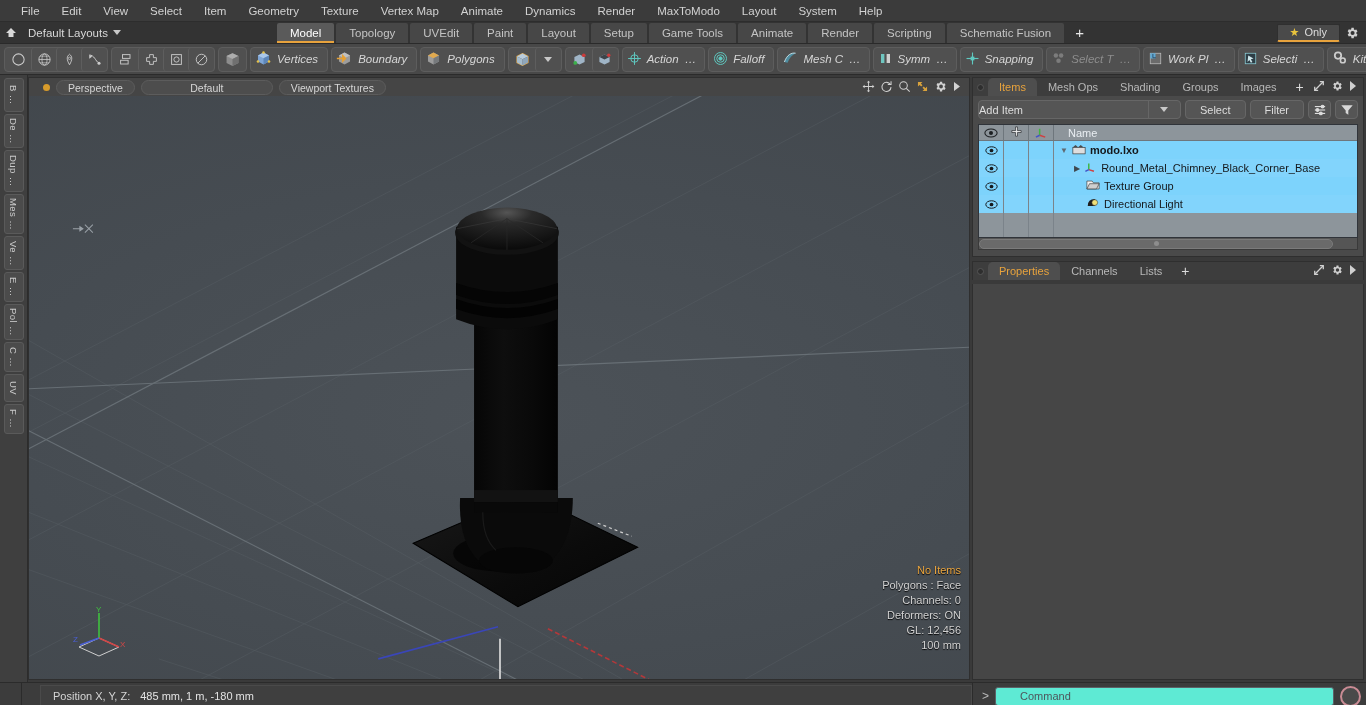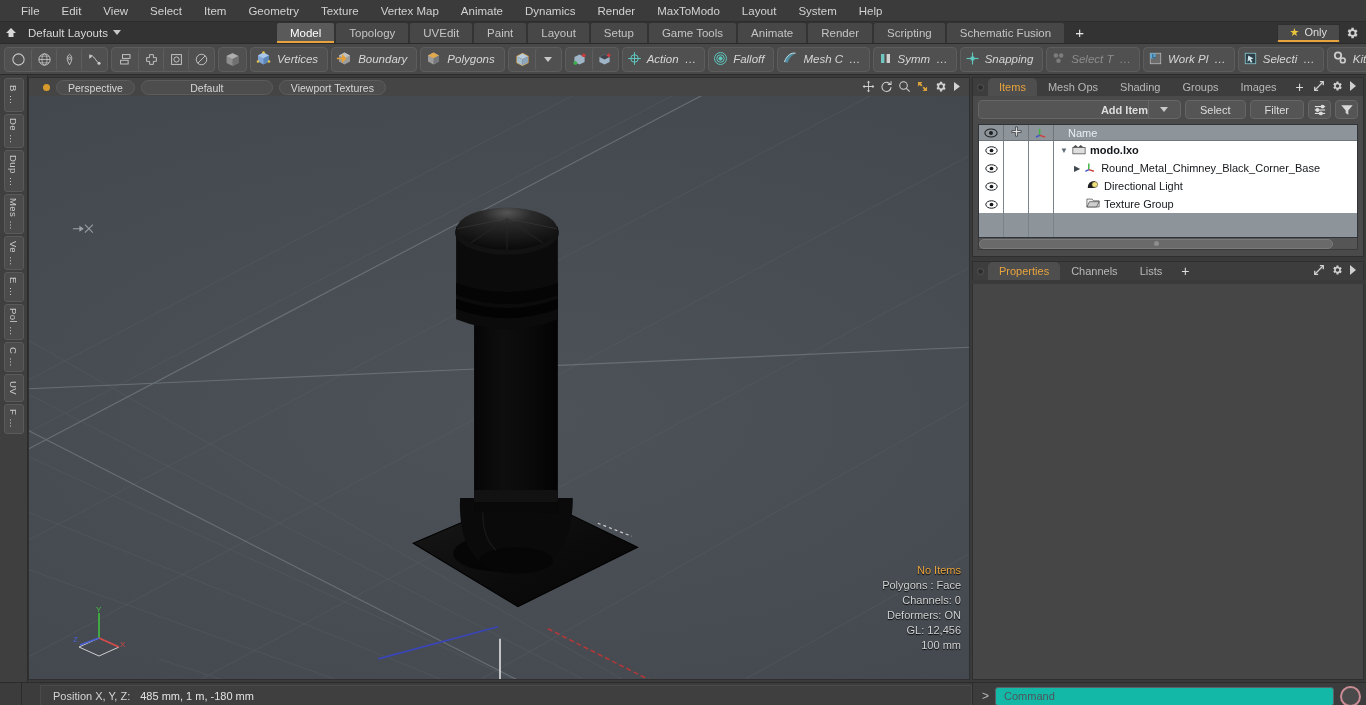--- a/index.html
+++ b/index.html
@@ -77,29 +77,29 @@
   .phdot{ width:7px;height:7px;border-radius:50%;background:#2e2e2e;border:1px solid #555; margin-right:4px;}
   .ptab{ height:18px; line-height:18px; padding:0 11px; font-size:11px; color:#b8b8b8; border-radius:5px 5px 0 0;}
   .ptab.active{ background:#4e4e4e; color:#e8a33d; }
   .ptab.plus{ font-size:14px; color:#ddd; padding:0 8px;}
   .phicons{ margin-left:auto; display:flex; align-items:center; gap:6px; padding-right:6px;}
 
   .itemspanel{ background:#4a4a4a; border:1px solid #2f2f2f; border-top:none; padding:4px 5px 6px 5px;}
   .addrow{ display:flex; gap:4px; align-items:center; height:19px; margin-bottom:5px;}
   .additem{ flex:1; display:flex; align-items:center; background:#555; border:1px solid #666;
      border-radius:4px; height:19px; position:relative; }
-  .additem .lbl{ flex:1; text-align:right; font-size:11px; color:#ddd;font-weight:bold;}
+  .additem .lbl{ flex:1; text-align:left; font-size:11px; color:#ddd;}
   .additem .dd{ width:32px; height:17px; border-left:1px solid #666; display:flex;
      align-items:center; justify-content:center;}
   .rbtn{ height:19px; padding:0 14px; background:#555; border:1px solid #666; border-radius:4px;
      font-size:11px; color:#ddd; display:flex; align-items:center;}
   .ribtn{ width:23px;height:19px;background:#555;border:1px solid #666;border-radius:4px;
      display:flex;align-items:center;justify-content:center;}
 
-  .itemtree{ background:#ffffff; border:1px solid #30343a; height:114px; display:flex; flex-direction:column;}
+  .itemtree{ background:#7dd3fc; border:1px solid #30343a; height:114px; display:flex; flex-direction:column;}
   .treehead{ display:flex; height:16px; background:#8d959b; border-bottom:1px solid #6e767c;}
   .hcell{ border-right:1px solid #6e767c; display:flex;align-items:center;justify-content:center; width:25px;}
   .hname{ flex:1; display:flex;align-items:center; padding-left:14px; color:#e9eef2; font-size:11px;}
   .trow{ display:flex; height:18px; align-items:center; }
   .trow .c{ width:25px; border-right:1px solid #7b838a; height:18px; display:flex;align-items:center;justify-content:center;}
   .trow .nm{ flex:1; display:flex; align-items:center; gap:4px; padding-left:6px; color:#15181b; font-size:11px; height:18px;}
   .trow.alt{ background:rgba(255,255,255,.045); }
   .treefill{ flex:1; background:#8d959b; display:flex;}
   .treefill .c{ width:25px;border-right:1px solid #7b838a;}
   .treefill .rest{flex:1;}
@@ -115,22 +115,22 @@
 
   
   .statusbar{ height:27px; background:#3c3c3c; display:flex; align-items:center; border-top:1px solid #2b2b2b;}
   .sb-left{ width:22px; height:27px; border-right:1px solid #2b2b2b;}
   .posfield{ flex:1; height:22px; margin:0 0 0 18px; background:#3f3f3f; border:1px solid #4a4a4a;
      display:flex; align-items:center; padding-left:12px; font-size:11px; color:#d5d5d5; gap:10px;}
   .posfield .v{ color:#e3e3e3; }
   .sb-right{ width:394px; height:27px; display:flex; align-items:center; gap:6px; padding:0 5px;
      border-left:1px solid #2b2b2b;}
   .gt{ color:#b9b9b9; font-size:12px; padding-left:4px;}
-  .cmdinput{ flex:1; height:19px; background:#14b8a6; border:1px solid #5c6167; border-radius:3px;
-     display:flex; align-items:center; padding-left:8px; font-size:11px; color:#4e565c;}
+  .cmdinput{ flex:1; height:19px; background:#5eead4; border:1px solid #5c6167; border-radius:3px;
+     display:flex; align-items:center; padding-left:24px; font-size:11px; color:#4e565c;}
   .recbtn{ width:21px;height:21px;border-radius:50%;border:2px solid #c98b94;background:#4a4a4a;}
 </style>
 </head>
 <body>
 
 <div class="menubar">
   <span class="mi">File</span>
   <span class="mi">Edit</span>
   <span class="mi">View</span>
   <span class="mi">Select</span>
@@ -686,60 +686,60 @@
               <svg width="13" height="12" viewBox="0 0 14 14">
                   <line x1="5" y1="10" x2="5" y2="3" stroke="#3fb53f" stroke-width="1.7"></line>
                   <line x1="5" y1="10" x2="11" y2="12" stroke="#d04040" stroke-width="1.7"></line>
                   <line x1="5" y1="10" x2="1" y2="12" stroke="#4055c8" stroke-width="1.7"></line>
                 </svg>
             </span>
             <span>Round_Metal_Chimney_Black_Corner_Base</span>
           </div>
         </div>
 
+        <div class="trow">
+          <div class="c">
+            <svg width="13" height="9" viewBox="0 0 16 11">
+                <ellipse cx="8" cy="5.5" rx="7" ry="4.6" fill="none" stroke="#16191c" stroke-width="1.2"></ellipse>
+                <circle cx="8" cy="5.5" r="2.3" fill="#16191c"></circle>
+              </svg>
+          </div>
+          <div class="c"></div>
+          <div class="c"></div>
+          <div class="nm" style="padding-left:20px">
+            <span style="width:8px;display:inline-block"></span>
+            <span>
+              <svg width="14" height="12" viewBox="0 0 16 13">
+                  <path d="M1 2 h6 l1.5 2 H15 v7 H1 Z" fill="#f2f2f2" stroke="#2d2d2d" stroke-width=".7"></path>
+                  <path d="M1 11 L4 5 h11 l-3 6z" fill="#cfcfcf" stroke="#2d2d2d" stroke-width=".7"></path>
+                </svg>
+            </span>
+            <span>Texture Group</span>
+          </div>
+        </div>
+
         <div class="trow alt">
           <div class="c">
             <svg width="13" height="9" viewBox="0 0 16 11">
                 <ellipse cx="8" cy="5.5" rx="7" ry="4.6" fill="none" stroke="#16191c" stroke-width="1.2"></ellipse>
                 <circle cx="8" cy="5.5" r="2.3" fill="#16191c"></circle>
               </svg>
           </div>
           <div class="c"></div>
           <div class="c"></div>
           <div class="nm" style="padding-left:20px">
             <span style="width:8px;display:inline-block"></span>
             <span>
               <svg width="14" height="12" viewBox="0 0 16 13">
                   <path d="M2 10 Q2 2 10 2 Q14 6 10 10 Z" fill="#1f1f1f"></path>
                   <path d="M10 2 Q14 6 10 10 Q13 6 10 2Z" fill="#e8d66a"></path>
                   <circle cx="10" cy="6" r="3.3" fill="#f0e07a" stroke="#2a2a2a" stroke-width=".6"></circle>
                 </svg>
             </span>
             <span>Directional Light</span>
-          </div>
-        </div>
-
-        <div class="trow">
-          <div class="c">
-            <svg width="13" height="9" viewBox="0 0 16 11">
-                <ellipse cx="8" cy="5.5" rx="7" ry="4.6" fill="none" stroke="#16191c" stroke-width="1.2"></ellipse>
-                <circle cx="8" cy="5.5" r="2.3" fill="#16191c"></circle>
-              </svg>
-          </div>
-          <div class="c"></div>
-          <div class="c"></div>
-          <div class="nm" style="padding-left:20px">
-            <span style="width:8px;display:inline-block"></span>
-            <span>
-              <svg width="14" height="12" viewBox="0 0 16 13">
-                  <path d="M1 2 h6 l1.5 2 H15 v7 H1 Z" fill="#f2f2f2" stroke="#2d2d2d" stroke-width=".7"></path>
-                  <path d="M1 11 L4 5 h11 l-3 6z" fill="#cfcfcf" stroke="#2d2d2d" stroke-width=".7"></path>
-                </svg>
-            </span>
-            <span>Texture Group</span>
           </div>
         </div>
 
         <div class="treefill">
           <div class="c"></div>
             <div class="c"></div>
             <div class="c"></div>
             <div class="rest"></div>
         </div>
       </div>

